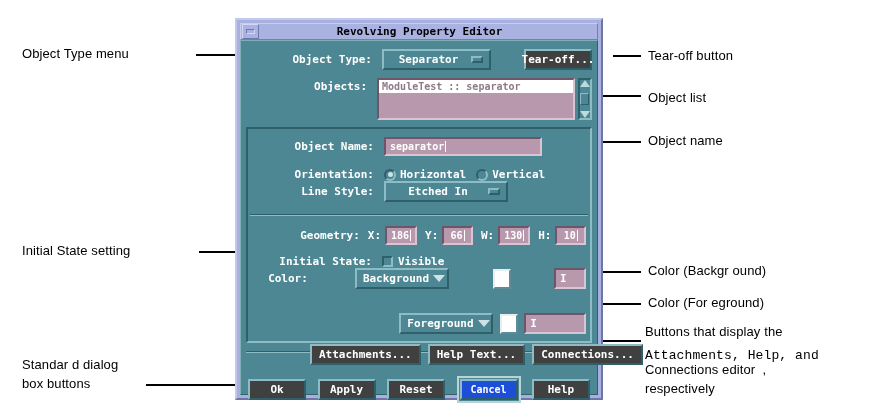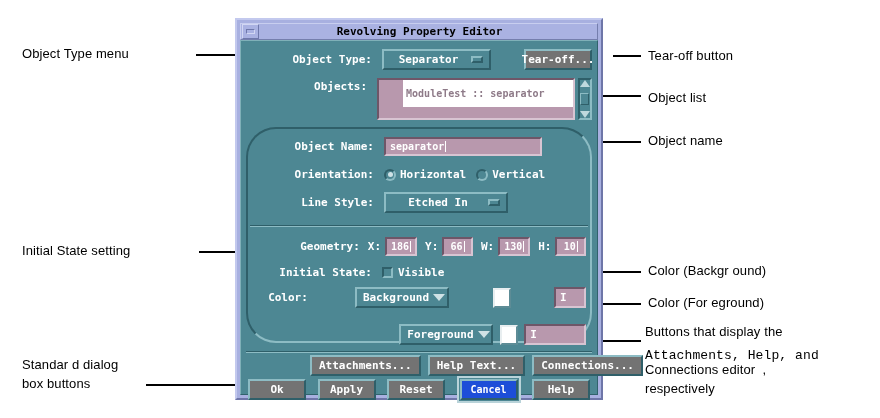--- a/index.html
+++ b/index.html
@@ -125,21 +125,21 @@
   .optmenu .ind-tri {
     width: 0; height: 0;
     border-left: 6px solid transparent;
     border-right: 6px solid transparent;
     border-top: 7px solid #cfe2e6;
     flex: 0 0 auto;
   }
 
   
   .btn {
-    background: #737373;
+    background: #404040;
     border: 2px solid #8dbcc4;
     border-right-color: #2f5f69;
     border-bottom-color: #2f5f69;
     font-family: "DejaVu Sans Mono", monospace;
     font-size: 11px;
     color: #ffffff;
     height: 21px;
     display: flex; align-items: center; justify-content: center;
     padding: 0 7px;
     cursor: pointer;
@@ -190,23 +190,22 @@
     border: 2px solid #6e5668;
     border-right-color: #d8c4d2;
     border-bottom-color: #d8c4d2;
     width: 212px; height: 42px;
     overflow: hidden;
   }
   #objects-list .item {
     font-family: "DejaVu Sans Mono", monospace;
     font-size: 10px;
     color: #ffffff;
-    padding: 8px 3px;
+    padding: 1px 3px;
     white-space: nowrap;
-    margin-left: 24px;
   }
   #objects-list .item.selected {
     background: #ffffff;
     color: #8e7a88;
   }
   #objects-scrollbar {
     width: 15px; height: 42px;
     margin-left: 3px;
     background: #4d8793;
     border: 2px solid #2f5f69;
@@ -351,21 +350,21 @@
       <div id="objects-list">
         <div class="item selected">ModuleTest :: separator</div>
       </div>
       <div id="objects-scrollbar">
         <div class="sb-arrow up"></div>
         <div class="sb-thumb"></div>
         <div class="sb-arrow down"></div>
       </div>
     </div>
 
-    <div class="group-frame" style="margin-top:7px; height:216px; padding:6px 4px 0 4px;border-radius:30px;">
+    <div class="group-frame" style="margin-top:7px; height:216px; padding:6px 4px 0 4px;">
 
       <div class="row" style="margin-top:2px;">
         <div class="lbl" style="width:132px; text-align:right; padding-right:10px;">Object Name:</div>
         <div class="field" style="width:158px;">
           <span>separator</span>
           <span class="caret"></span>
         </div>
       </div>
 
       <div class="row" style="margin-top:12px;">
@@ -373,21 +372,21 @@
         <div class="row">
           <div class="radio on"></div>
           <div class="lbl">Horizontal</div>
         </div>
         <div class="row" style="margin-left:10px;">
           <div class="radio"></div>
           <div class="lbl">Vertical</div>
         </div>
       </div>
 
-      <div class="row" style="margin-top:11px;">
+      <div class="row" style="">
         <div class="lbl" style="width:132px; text-align:right; padding-right:10px;">Line Style:</div>
         <div class="optmenu" style="width:124px;">
           <div class="txt">Etched In</div>
           <div class="ind"></div>
         </div>
       </div>
 
       <div class="hsep" style="margin-top:12px; margin-left:-2px; margin-right:-2px;"></div>
 
       <div class="row" style="margin-top:10px;">
@@ -417,33 +416,33 @@
           <span class="caret"></span>
         </div>
       </div>
 
       <div class="row" style="margin-top:10px;">
         <div class="lbl" style="width:130px; text-align:right; padding-right:10px;">Initial State:</div>
         <div class="checkbox"></div>
         <div class="lbl">Visible</div>
       </div>
 
-      <div class="row" style="margin-top:8px;gap:37px;">
+      <div class="row" style="gap:37px;">
         <div class="lbl" style="width:160px; text-align:right; padding-right:10px;">Color:</div>
         <div class="optmenu" style="width:94px;">
           <div class="txt">Background</div>
           <div class="ind-tri"></div>
         </div>
         <div class="swatch" style="margin-left:7px;"></div>
         <div class="field" style="width:66px; margin-left:6px; height:21px;">
           <span class="ibeam">I</span>
         </div>
       </div>
 
-      <div class="row" style="margin-top:16px;">
+      <div class="row" style="margin-top:24px;">
         <div style="width:160px;"></div>
         <div class="optmenu" style="width:94px;">
           <div class="txt">Foreground</div>
           <div class="ind-tri"></div>
         </div>
         <div class="swatch" style="margin-left:7px;"></div>
         <div class="field" style="width:66px; margin-left:6px; height:21px;">
           <span class="ibeam">I</span>
         </div>
       </div>

